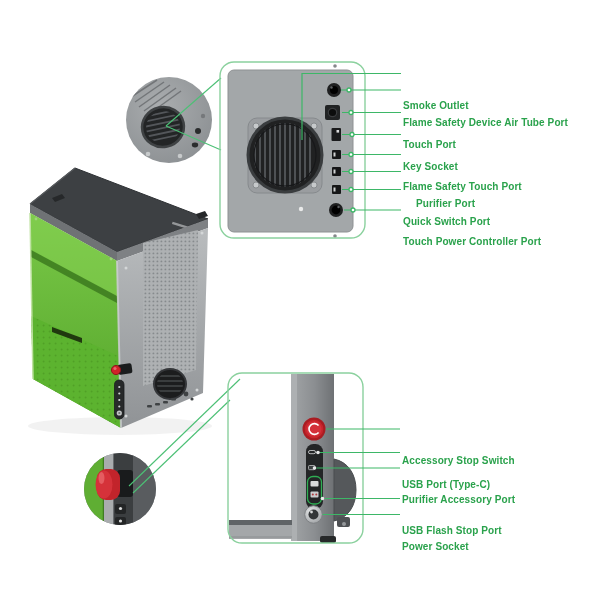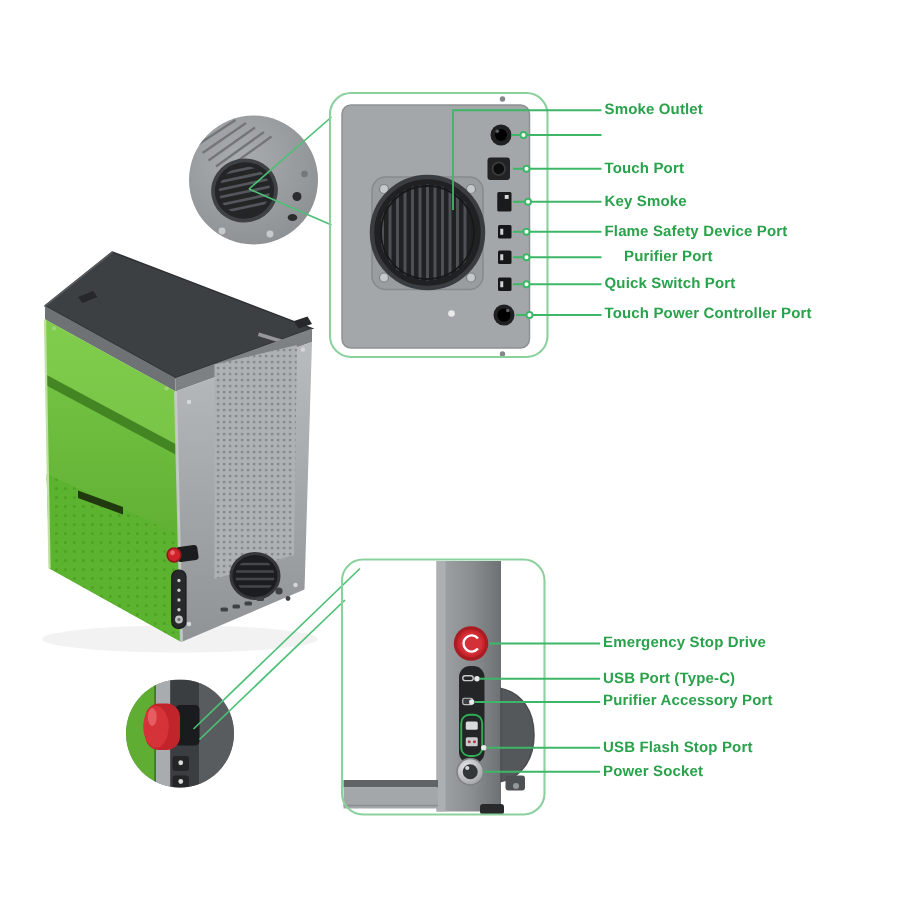--- a/index.html
+++ b/index.html
@@ -4,21 +4,21 @@
 <style>
   html,body{margin:0;padding:0;background:#fff;}
   .stage{
     position:relative;width:600px;height:600px;background:#ffffff;overflow:hidden;
     font-family:"Liberation Sans",sans-serif;
   }
   .stage svg{position:absolute;left:0;top:0;}
   .lbl{
     position:absolute;transform:translateY(-50%);
     font-size:10px;font-weight:700;color:#2aa24c;
-    white-space:nowrap;letter-spacing:.1px;line-height:1;
+    white-space:nowrap;letter-spacing:.1px;line-height:1;margin-top:32px;
   }
 </style>
 </head>
 <body>
 
 <div class="stage">
 
 <svg width="600" height="600" viewBox="0 0 600 600">
   <defs>
     <linearGradient id="greenGrad" x1="0" y1="0" x2="0" y2="1">
@@ -314,26 +314,27 @@
     <circle cx="351" cy="112.5" r="2"></circle>
     <circle cx="352" cy="134.5" r="2"></circle>
     <circle cx="351" cy="154.5" r="2"></circle>
     <circle cx="351" cy="171.5" r="2"></circle>
     <circle cx="351" cy="189.5" r="2"></circle>
     <circle cx="353" cy="210" r="2"></circle>
   </g>
 </svg>
 
   <div class="lbl" style="left:403px;top:73.5px">Smoke Outlet</div>
+  <div class="lbl" style="left:403px;top:91px">Flame Safety Device Air Tube Port</div>
   <div class="lbl" style="left:403px;top:112.5px">Touch Port</div>
-  <div class="lbl" style="left:403px;top:134.5px">Key Smoke</div>
-  <div class="lbl" style="left:403px;top:154.5px">Flame Safety Device Port</div>
+  <div class="lbl" style="left:403px;top:134.5px">Key Socket</div>
+  <div class="lbl" style="left:403px;top:154.5px">Flame Safety Touch Port</div>
   <div class="lbl" style="left:416px;top:171.5px">Purifier Port</div>
   <div class="lbl" style="left:403px;top:189.5px">Quick Switch Port</div>
   <div class="lbl" style="left:403px;top:210px">Touch Power Controller Port</div>
 
-  <div class="lbl" style="left:402px;top:429px">Emergency Stop Drive</div>
+  <div class="lbl" style="left:402px;top:429px">Accessory Stop Switch</div>
   <div class="lbl" style="left:402px;top:452.5px">USB Port (Type-C)</div>
   <div class="lbl" style="left:402px;top:468px">Purifier Accessory Port</div>
   <div class="lbl" style="left:402px;top:498.5px">USB Flash Stop Port</div>
   <div class="lbl" style="left:402px;top:514.5px">Power Socket</div>
 
 </div>
 
 </body></html>

